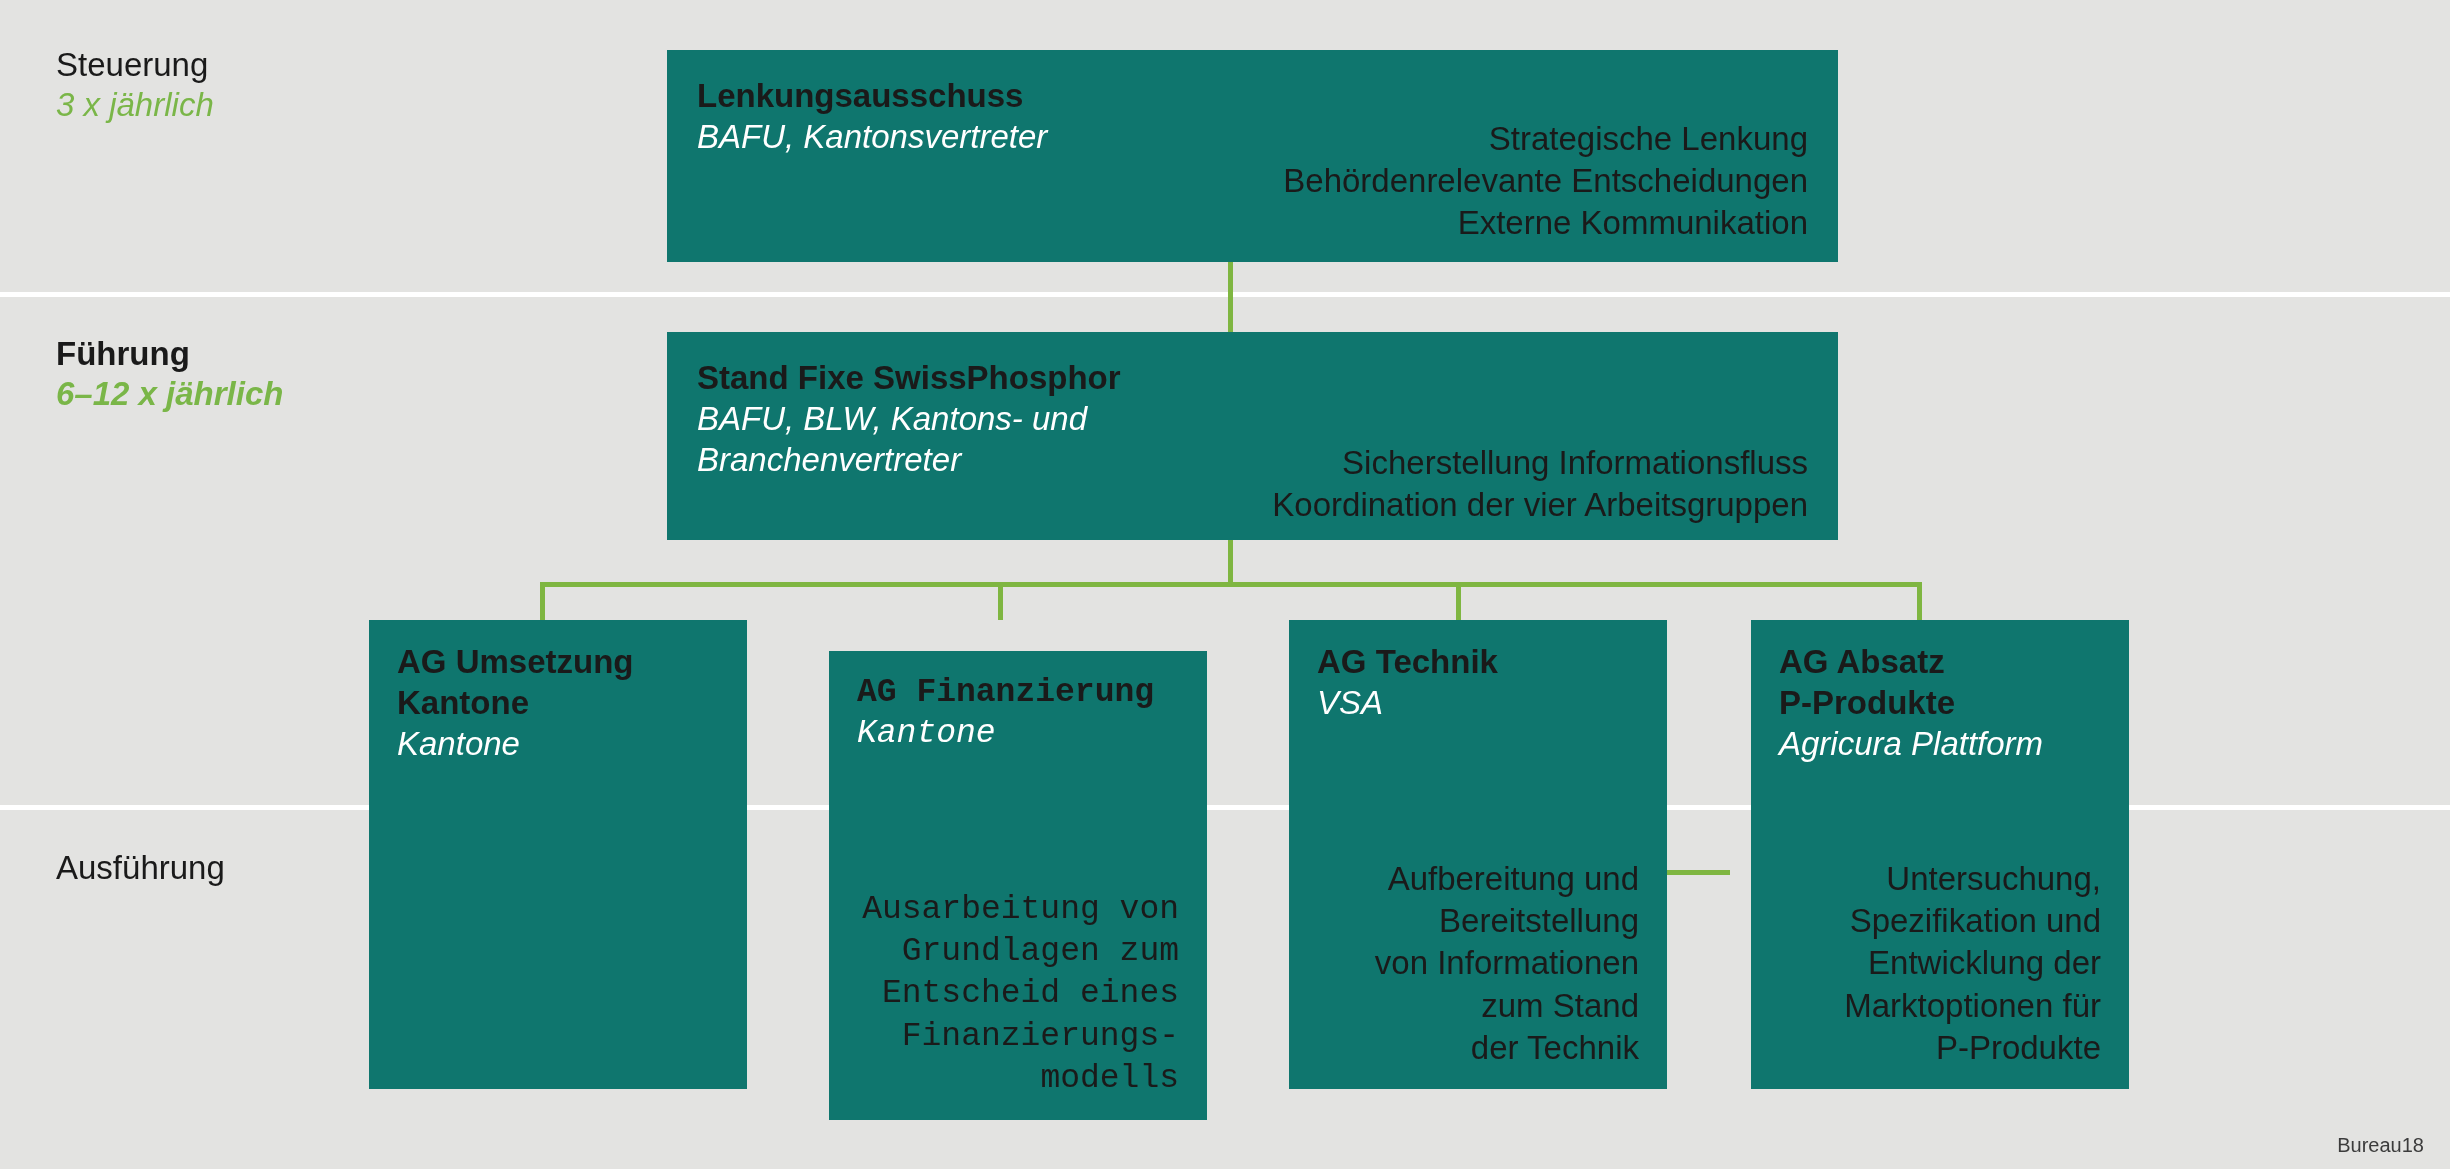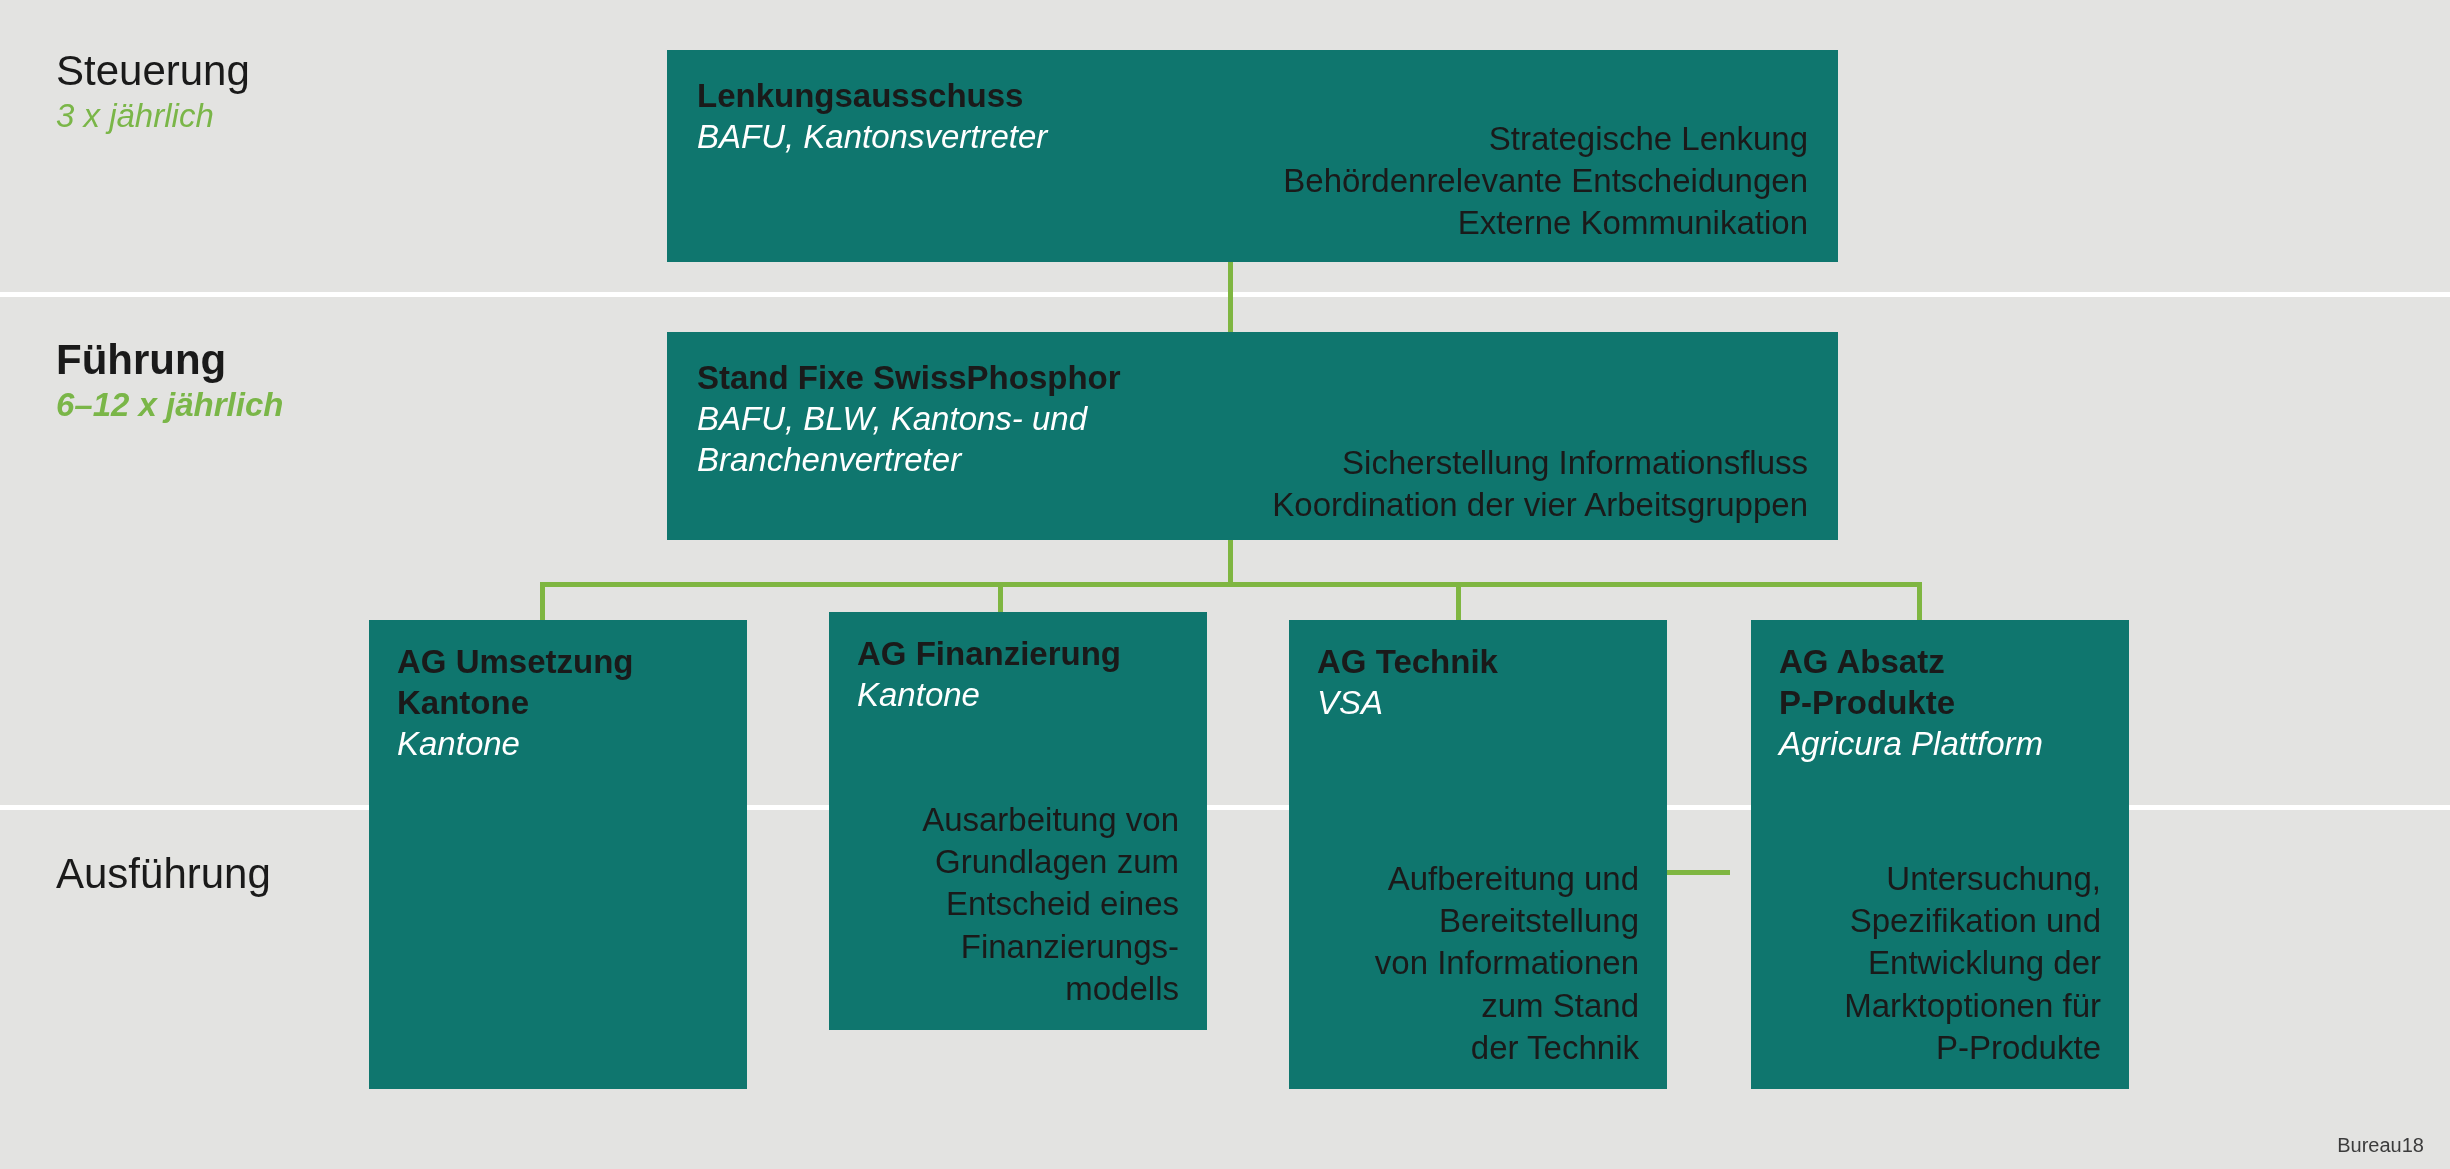--- a/index.html
+++ b/index.html
@@ -30,21 +30,21 @@
     height: 5px;
     background: #ffffff;
   }
 
   
   .row-label {
     position: absolute;
     left: 56px;
   }
   .row-label .main {
-    font-size: 42px;
+    font-size: 33px;
     color: #1a1a1a;
     line-height: 1.22;
     white-space: nowrap;
   }
   .row-label .sub {
     font-size: 33px;
     font-style: italic;
     color: #7ab648;
     line-height: 1.22;
     white-space: nowrap;
@@ -175,21 +175,21 @@
   </div>
 
   <div class="box ag" style="left:345px; top:620px; width:378px; height:469px;">
     <div class="hdr">
       <div class="title" style="white-space: pre-line;">AG Umsetzung
 Kantone</div>
       <div class="org">Kantone</div>
     </div>
   </div>
 
-  <div class="box ag" style="left:805px; top:612px; width:378px; height:418px;">
+  <div class="box ag" style="left:805px; top:651px; width:378px; height:469px;font-family:Liberation Mono, monospace;">
     <div class="hdr">
       <div class="title">AG Finanzierung</div>
       <div class="org">Kantone</div>
     </div>
     <div class="tasks" style="white-space: pre-line;">Ausarbeitung von
 Grundlagen zum
 Entscheid eines
 Finanzierungs-
 modells</div>
   </div>

